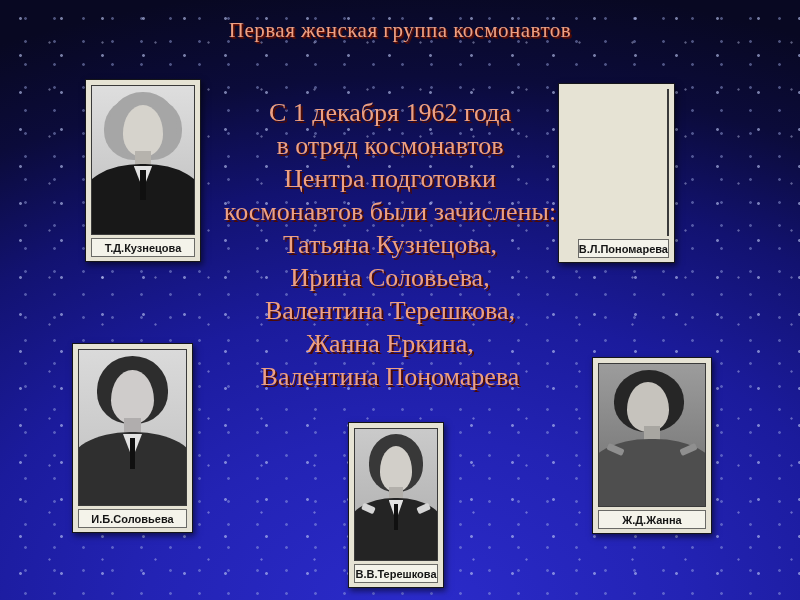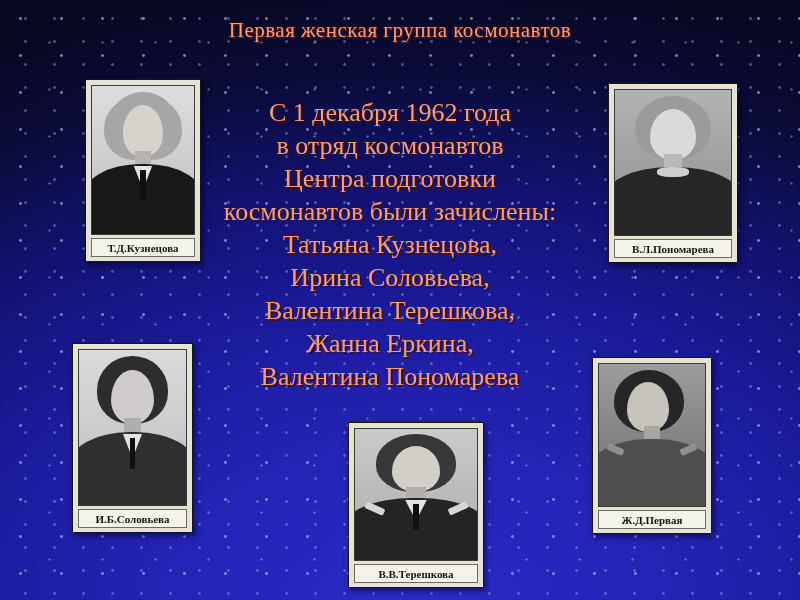--- a/index.html
+++ b/index.html
@@ -54,21 +54,21 @@
     background:#e3e3e3;clip-path:polygon(0 0,100% 0,50% 100%);}
   .tie{position:absolute;top:57%;left:47.5%;width:5%;height:20%;background:#101010;}
   .collar{position:absolute;top:53%;left:36%;width:28%;height:7%;
     background:#cfcfcf;border-radius:40%;}
   .ep{position:absolute;top:58%;width:16%;height:5%;background:#d6d6d6;border-radius:2px;}
   .ep.l{left:8%;transform:rotate(24deg);}
   .ep.r{right:8%;transform:rotate(-24deg);}
   .caption{
     margin-top:3px;height:19px;line-height:18px;box-sizing:border-box;
     background:#f4f3ea;border:1px solid #6a6a66;
-    font-family:Liberation Serif, serif;font-size:11px;font-weight:bold;
+    font-family:Liberation Sans, sans-serif;font-size:11px;font-weight:bold;
     color:#151515;text-align:center;white-space:nowrap;overflow:hidden;
   }
   
   .p1{--bgtop:#dedede;--bgbot:#bdbdbd;--hair:#a6a6a6;--face:#d6d3cc;--coat:#181818;}
   .p1 .hair{box-shadow:-6px 4px 0 -1px var(--hair), 6px 4px 0 -1px var(--hair);}
   .p2{--bgtop:#b3b3b3;--bgbot:#8f8f8f;--hair:#9b9b9b;--face:#dadada;--coat:#262626;}
   .p3{--bgtop:#dadada;--bgbot:#bfbfbf;--hair:#2d2d2d;--face:#cfcccb;--coat:#2f2f2f;}
   .p4{--bgtop:#cacaca;--bgbot:#ababab;--hair:#383838;--face:#d2cfc9;--coat:#242424;}
   .p5{--bgtop:#9c9c9c;--bgbot:#6e6e6e;--hair:#262626;--face:#c6c3bd;--coat:#4e4e4e;}
   .p5 .face{left:26%;}
@@ -101,21 +101,21 @@
       <div class="face"></div>
       <div class="neck"></div>
       <div class="torso"></div>
       <div class="shirt"></div>
       <div class="tie"></div>
 
     </div>
     <div class="caption">Т.Д.Кузнецова</div>
   </div>
 
-  <div class="photo p2" style="left:608px;top:83px;width:130px;height:180px;">
+  <div class="photo p2" style="left:558px;top:83px;width:117px;height:180px;align-items:flex-end;">
     <div class="pimg">
       <div class="hair"></div>
       <div class="face"></div>
       <div class="neck"></div>
       <div class="torso"></div>
 
       <div class="collar"></div>
 
     </div>
     <div class="caption">В.Л.Пономарева</div>
@@ -127,21 +127,21 @@
       <div class="face"></div>
       <div class="neck"></div>
       <div class="torso"></div>
       <div class="shirt"></div>
       <div class="tie"></div>
 
     </div>
     <div class="caption">И.Б.Соловьева</div>
   </div>
 
-  <div class="photo p4" style="left:348px;top:422px;width:136px;height:166px;">
+  <div class="photo p4" style="left:348px;top:422px;width:96px;height:166px;">
     <div class="pimg">
       <div class="hair"></div>
       <div class="face"></div>
       <div class="neck"></div>
       <div class="torso"></div>
       <div class="shirt"></div>
       <div class="tie"></div>
 
       <div class="ep l"></div>
       <div class="ep r"></div>
@@ -152,15 +152,15 @@
   <div class="photo p5" style="left:592px;top:357px;width:120px;height:177px;">
     <div class="pimg">
       <div class="hair"></div>
       <div class="face"></div>
       <div class="neck"></div>
       <div class="torso"></div>
 
       <div class="ep l"></div>
       <div class="ep r"></div>
     </div>
-    <div class="caption">Ж.Д.Первая</div>
+    <div class="caption">Ж.Д.Жанна</div>
   </div>
 </div>
 
 </body></html>

